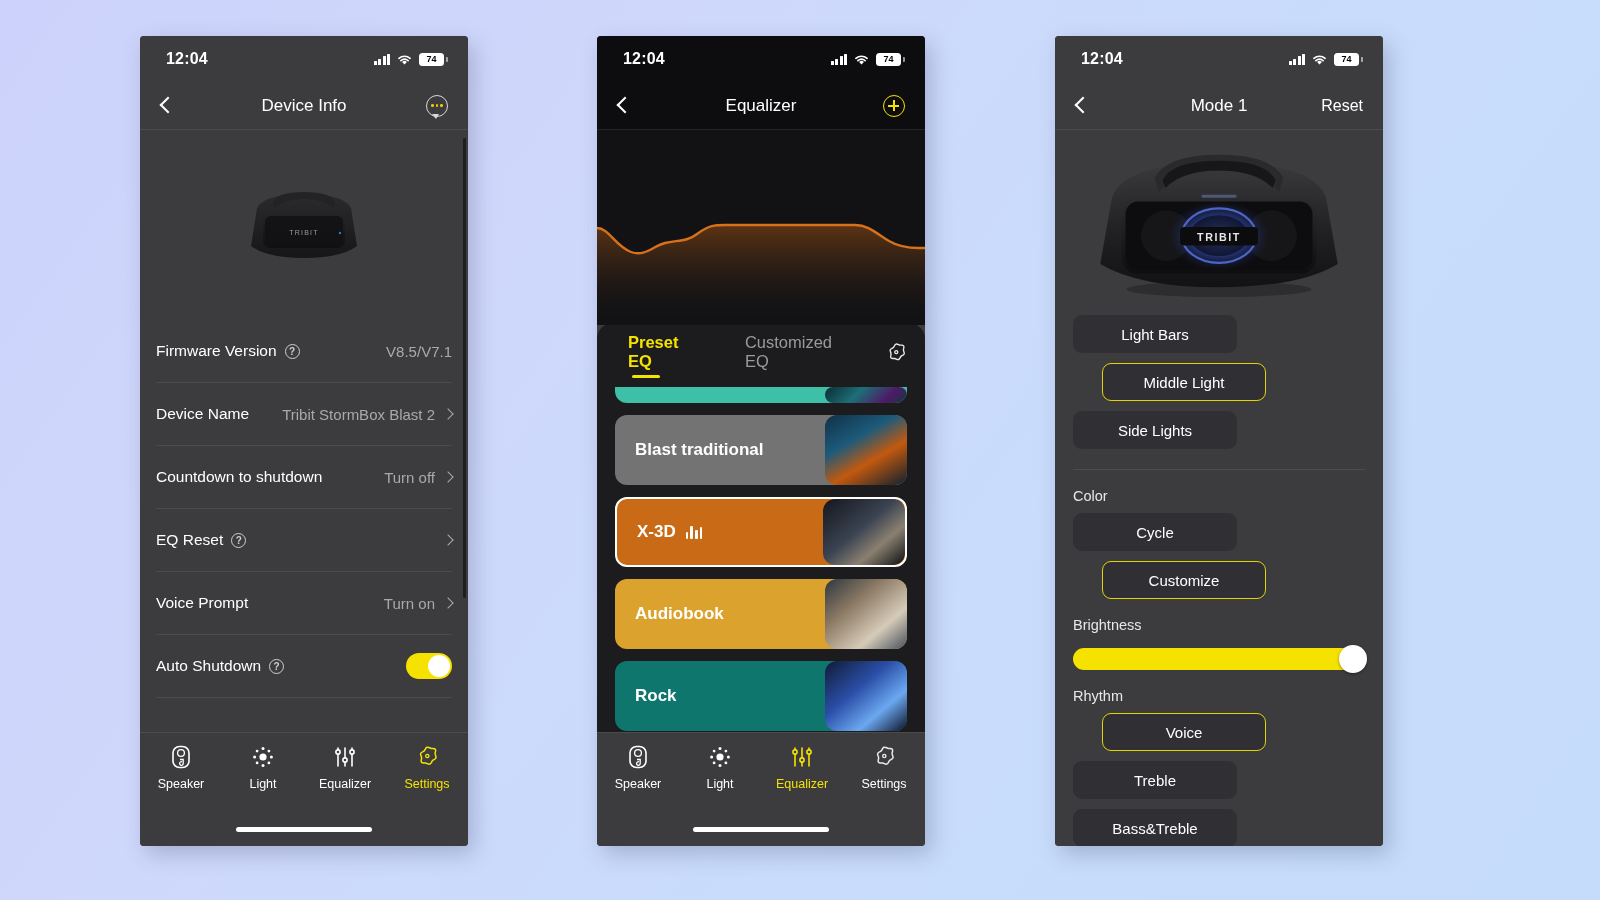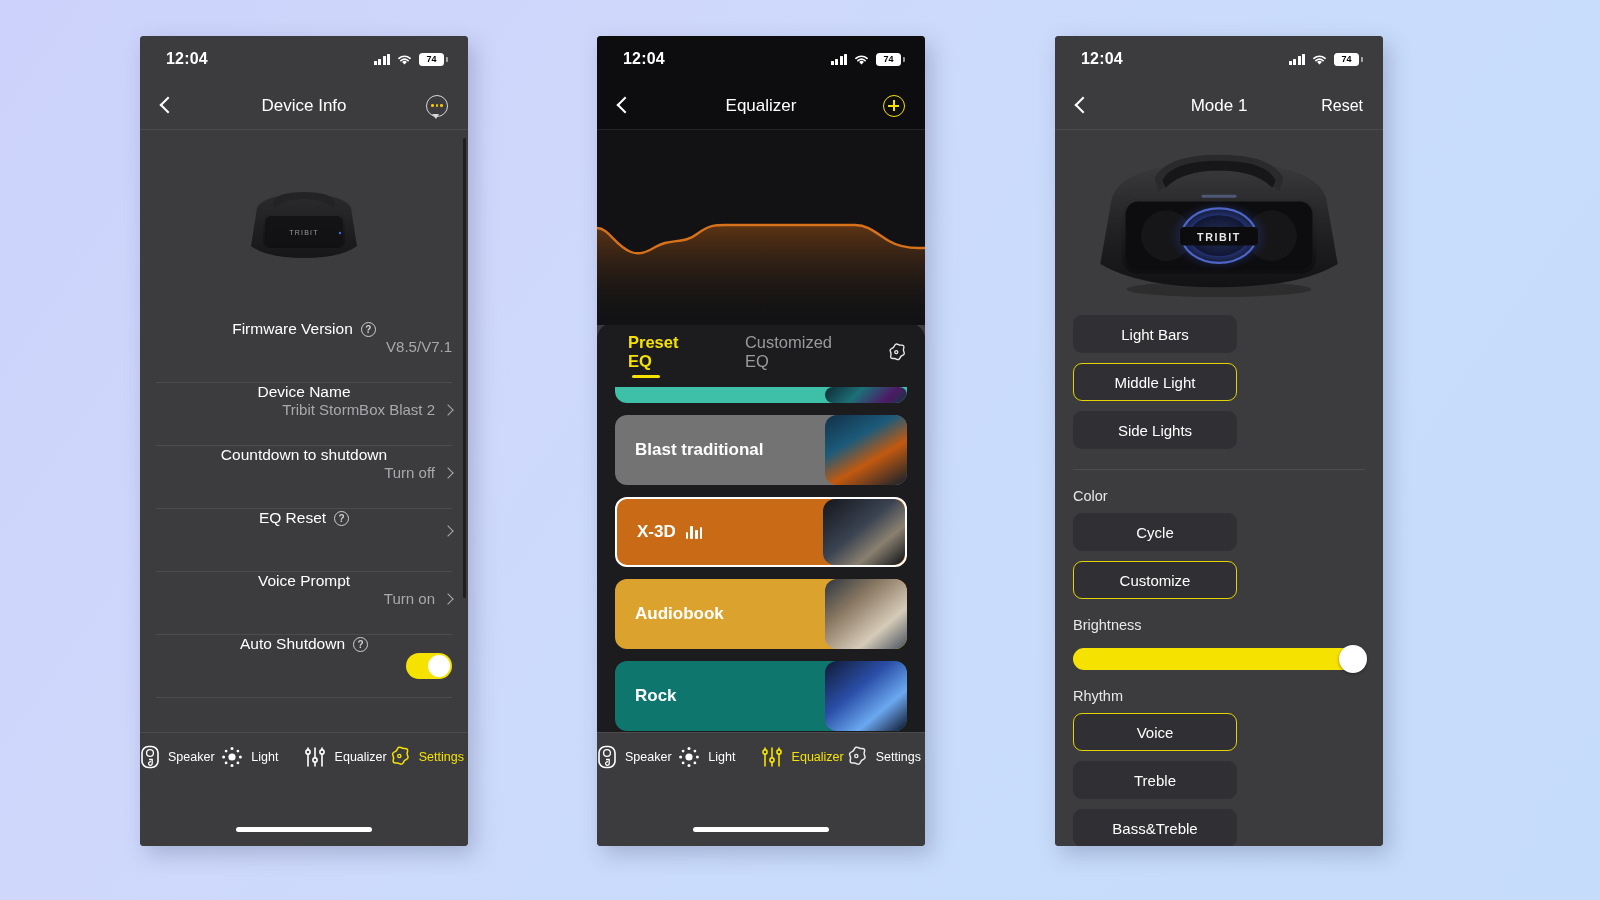--- a/index.html
+++ b/index.html
@@ -120,21 +120,20 @@
   .body1 { flex: 1; background: #3c3c3e; position: relative; display:flex; flex-direction:column; }
   .hero1 {
     height: 190px; flex:none; display:flex; align-items:center; justify-content:center;
   }
   .list1 { padding: 0 16px; flex: 1; }
   .row {
     height: 63px;
     display: flex; align-items: center;
     border-bottom: 1px solid #4c4c4e;
     color: #fff;
-    flex-direction: column;
   }
   .row:last-child{ border-bottom: 1px solid #4c4c4e; }
   .row-label { font-size: 15.5px; display:flex; align-items:center; gap:8px; }
   .row-right { margin-left:auto; display:flex; align-items:center; gap:9px; }
   .row-value { font-size: 15px; color: #a9a9ad; }
   .q-mark {
     width: 15px; height: 15px; border-radius:50%;
     border: 1.3px solid #cfcfd2; color:#cfcfd2;
     font-size: 10px; line-height: 13px; text-align:center; font-weight:bold;
   }
@@ -154,21 +153,21 @@
   }
 
   
   .tabbar {
     flex:none; height: 80px;
     background: #3c3c3e;
     display:flex; align-items:flex-start; padding-top:12px;
     border-top: 1px solid #4c4c4e;
   }
   .tab {
-    flex:1; display:flex; align-items:center; gap:8px;
+    flex:1; display:flex; flex-direction:column; align-items:center; gap:8px;
     color:#fff; font-size:12.5px;
   }
   .tab.active { color:#f5e200; }
   .tabicon { height:24px; display:flex;align-items:center;justify-content:center; }
   .homebar {
     flex:none; height: 34px; background:#3c3c3e;
     display:flex; align-items:center; justify-content:center;
   }
   .homebar i { display:block; width:136px;height:5px;border-radius:3px;background:#fff; }
 
@@ -210,21 +209,21 @@
   
   .body3 { flex:1; background:#3c3c3e; display:flex; flex-direction:column; padding: 0 18px; }
   .hero3 { height:185px; flex:none; display:flex; align-items:center; justify-content:center; }
   .btngrid { display:flex; flex-wrap:wrap; gap:10px; }
   .opt {
     width: 164px; height: 38px; border-radius:9px;
     background:#303034; border:1px solid #303034;
     color:#fff; font-size:15px;
     display:flex;align-items:center;justify-content:center;
   }
-  .opt.sel { border:1.5px solid #e3d400; }
+  .opt.sel { border:1.5px solid #e3d400;margin-left:29px; }
   .sec-label { color:#e8e8ea; font-size:14.5px; margin: 18px 0 9px; }
   .divider3 { height:1px; background:#4c4c4e; margin: 20px 0 0; }
   .slider {
     height: 22px; border-radius:11px; background:#f5e200; position:relative; margin-top:6px;
   }
   .slider .knob{
     position:absolute; right:-2px; top:-3px; width:28px;height:28px;border-radius:50%;
     background:#fff; box-shadow:0 1px 3px rgba(0,0,0,.4);
   }
 

